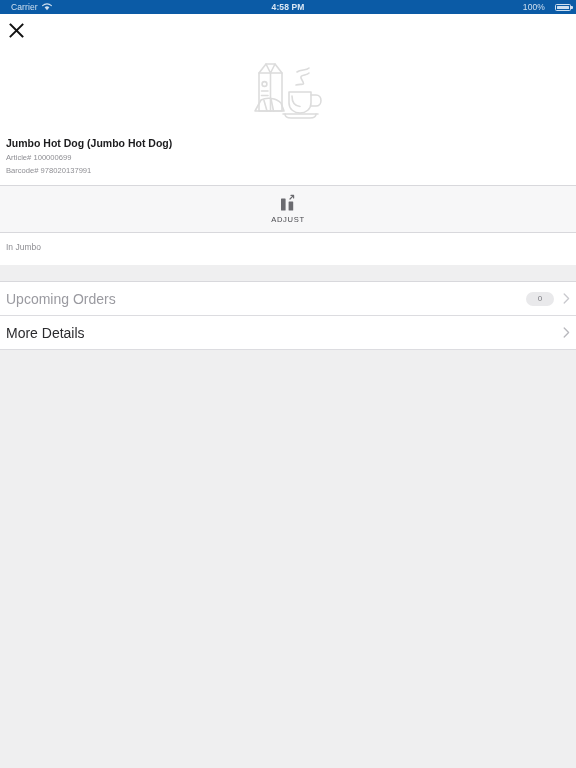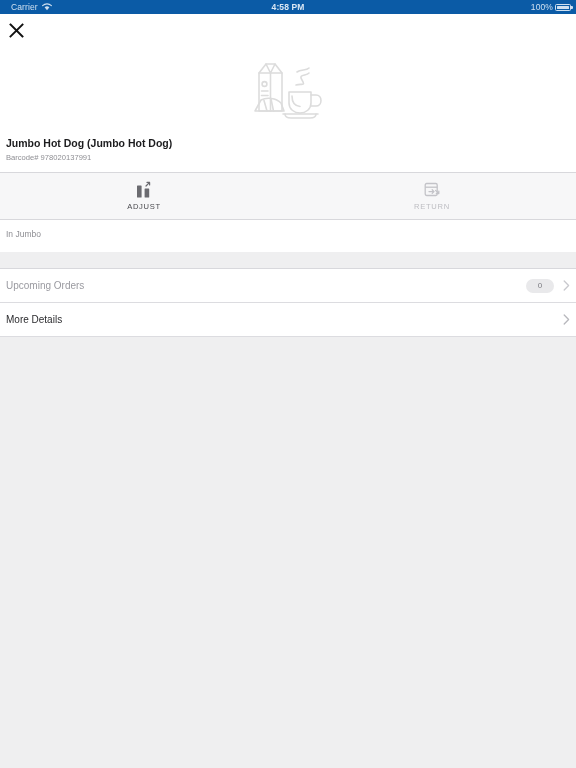--- a/index.html
+++ b/index.html
@@ -13,21 +13,21 @@
 
   
   .statusbar {
     height:14px; background:#0b5ba6;
     display:flex; align-items:center;
     position:relative; color:#cfe0f0;
     font-size:8.5px; letter-spacing:.1px;
   }
   .sb-left { display:flex; align-items:center; gap:4px; padding-left:11px; }
   .sb-center { position:absolute; left:0; right:0; text-align:center; font-weight:bold; color:#dbe8f5; }
-  .sb-right { margin-left:auto; display:flex; align-items:center; gap:2px; padding-right:5px; }
+  .sb-right { margin-left:auto; display:flex; align-items:center; gap:10px; padding-right:5px; }
   .wifi svg { display:block; }
   .batt { width:16px; height:7px; border:1px solid #cfe0f0; border-radius:1.5px; position:relative; }
   .batt::after { content:""; position:absolute; right:-2.5px; top:1.5px; width:1.5px; height:3px; background:#cfe0f0; border-radius:0 1px 1px 0; }
   .batt i { display:block; position:absolute; left:1px; top:1px; bottom:1px; width:12px; background:#cfe0f0; border-radius:.5px; }
 
   
   .navbar { height:30px; background:#ffffff; position:relative; }
   .close-btn {
     position:absolute; left:4px; top:4px;
     width:24px; height:24px; display:flex; align-items:center; justify-content:center;
@@ -58,21 +58,21 @@
   .stock { background:#ffffff; padding:8px 6px 12px 6px; }
   .stock-label { font-size:8.5px; color:#8e8e93; line-height:12px; }
   .stock-value { font-size:17px; color:#1665b3; line-height:22px; margin-top:1px; }
 
   
   .gap { background:#efeff0; height:16px; }
 
   
   .rows { background:#ffffff; }
   .row { height:33px; display:flex; align-items:center; padding:0 6px; cursor:pointer; position:relative; }
-  .row-label { font-size:10px; }
+  .row-label { font-size:14px; }
   .row.upcoming .row-label { color:#9a9aa0; }
   .row.more .row-label { color:#2b2b2e; }
   .row-right { margin-left:auto; display:flex; align-items:center; gap:9px; }
   .badge {
     min-width:28px; height:14px; border-radius:7px; background:#e9e9eb;
     display:flex; align-items:center; justify-content:center;
     font-size:8px; color:#7c7c82; padding:0 6px;
   }
   .chev { width:7px; height:11px; }
   .chev svg { display:block; }
@@ -138,45 +138,35 @@
           <path d="M36 55 C36 58 39 59 42 59 L61 59 C64 59 67 58 67 55"></path>
 
           <path d="M47 26 C53 24 57 28 53 21 C49 15 57 17 60 14"></path>
           <path d="M48 13 C52 10 57 12 60 9"></path>
         </g>
       </svg>
     </div>
 
     <div class="product">
       <div class="product-title">Jumbo Hot Dog (Jumbo Hot Dog)</div>
+      <div class="product-meta">Article# 100000699</div>
       <div class="product-meta">Barcode# 978020137991</div>
     </div>
     <div class="hairline"></div>
 
     <div class="tabs">
       <div class="tab active">
         <span class="ticon">
           <svg width="18" height="17" viewBox="0 0 18 17">
             <rect x="2" y="4.5" width="4.6" height="12" rx="0.6" fill="#6b6b70"></rect>
             <rect x="9.6" y="7.5" width="4.6" height="9" rx="0.6" fill="#6b6b70"></rect>
             <path d="M11 5 L14.6 1.4 M14.6 1.4 L14.6 4 M14.6 1.4 L12 1.4" stroke="#6b6b70" stroke-width="1.2" fill="none" stroke-linecap="round"></path>
           </svg>
         </span>
         <span class="tlabel">ADJUST</span>
-      </div>
-      <div class="tab inactive">
-        <span class="ticon">
-          <svg width="18" height="17" viewBox="0 0 18 17">
-            <rect x="2.2" y="2.5" width="12" height="12" rx="1.4" fill="none" stroke="#c3c3c8" stroke-width="1.3"></rect>
-            <path d="M2.2 6.2 L14.2 6.2" stroke="#c3c3c8" stroke-width="1.3"></path>
-            <path d="M6 10.6 L11 10.6 M9.2 8.8 L11 10.6 L9.2 12.4" stroke="#c3c3c8" stroke-width="1.3" fill="none" stroke-linecap="round" stroke-linejoin="round"></path>
-            <path d="M12.6 9.4 L15.8 12.6 M15.8 12.6 L13.3 12.6 M15.8 12.6 L15.8 10.2" stroke="#c3c3c8" stroke-width="1.3" fill="none" stroke-linecap="round"></path>
-          </svg>
-        </span>
-        <span class="tlabel">RETURN</span>
       </div>
     </div>
     <div class="hairline"></div>
 
     <div class="stock">
       <div class="stock-label">In Jumbo</div>
     </div>
 
     <div class="gap"></div>
     <div class="hairline"></div>

